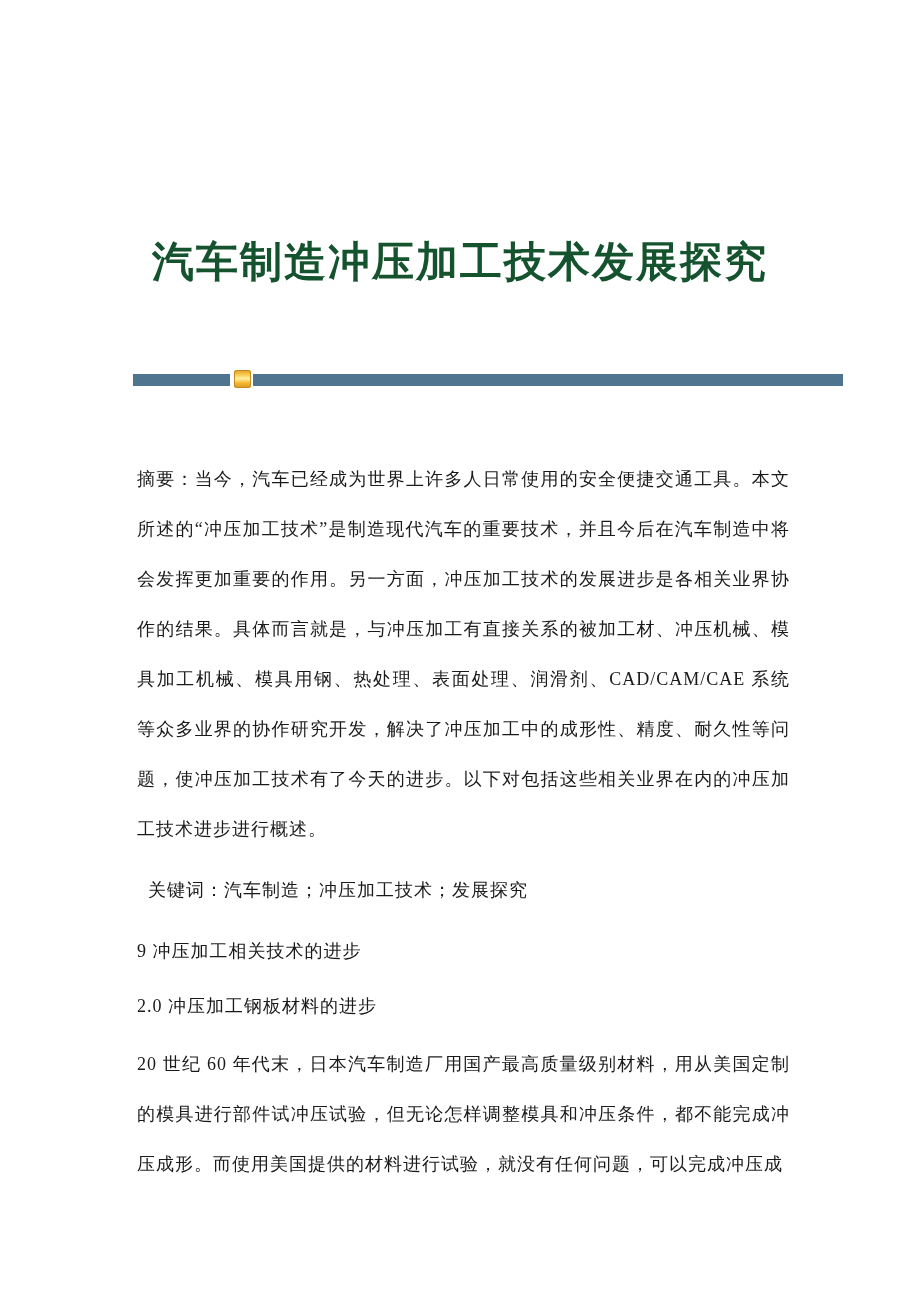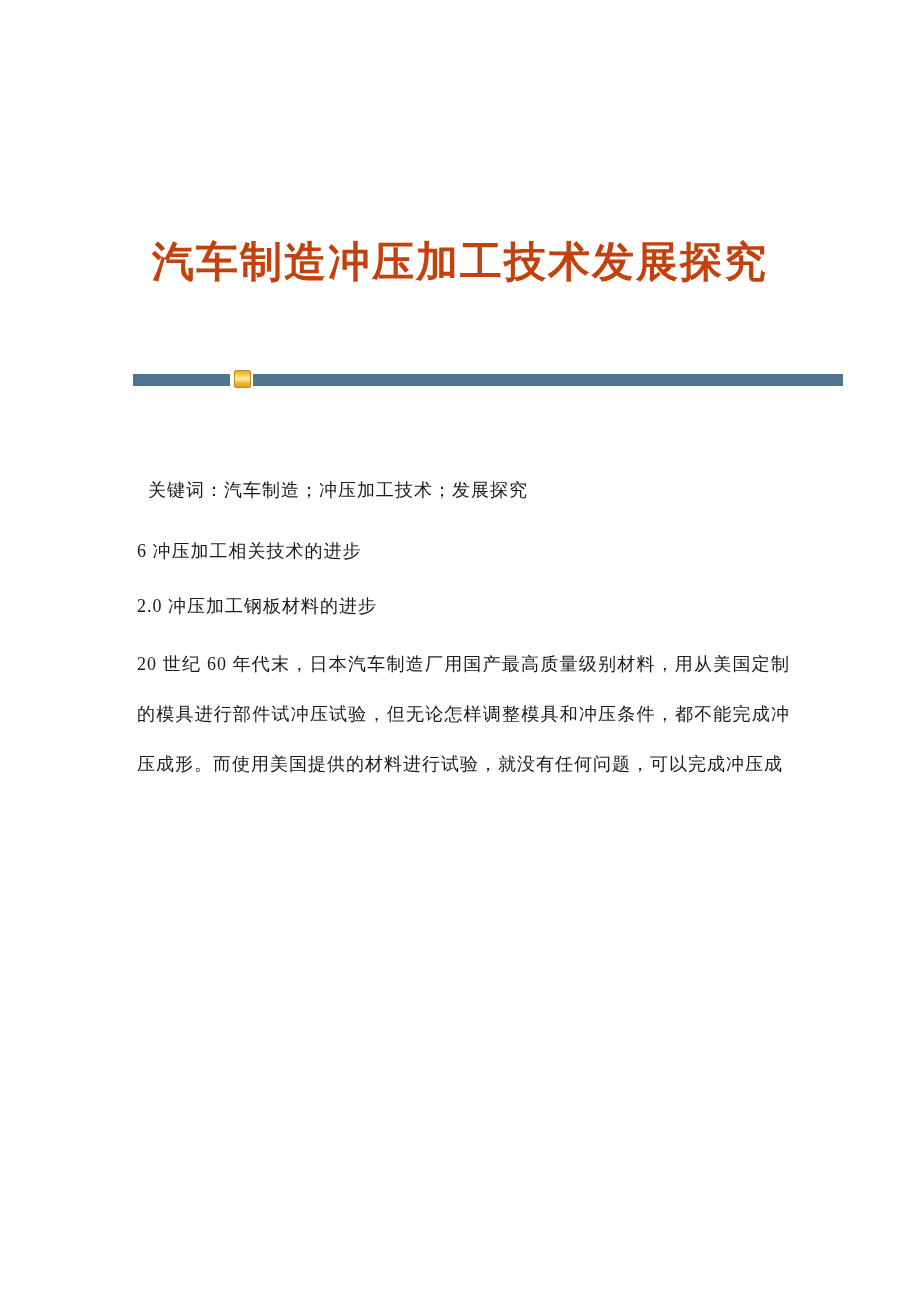--- a/index.html
+++ b/index.html
@@ -19,21 +19,21 @@
   .doc-title {
     position: absolute;
     top: 208px;
     left: 0;
     width: 920px;
     text-align: center;
     font-size: 42px;
     line-height: 1.25;
     font-weight: bold;
     letter-spacing: 2px;
-    color: #c2410c;
+    color: #14532d;
   }
   .divider {
     position: absolute;
     top: 374px;
     left: 133px;
     width: 710px;
     height: 12px;
   }
   .divider .bar-left {
     position: absolute;
@@ -101,24 +101,25 @@
   <h1 class="doc-title">汽车制造冲压加工技术发展探究</h1>
 
   <div class="divider">
     <div class="bar-left"></div>
     <div class="envelope"></div>
     <div class="bar-right"></div>
   </div>
 
   <div class="content">
 
+    <p class="para">摘要：当今，汽车已经成为世界上许多人日常使用的安全便捷交通工具。本文所述的“冲压加工技术”是制造现代汽车的重要技术，并且今后在汽车制造中将会发挥更加重要的作用。另一方面，冲压加工技术的发展进步是各相关业界协作的结果。具体而言就是，与冲压加工有直接关系的被加工材、冲压机械、模具加工机械、模具用钢、热处理、表面处理、润滑剂、CAD/CAM/CAE 系统等众多业界的协作研究开发，解决了冲压加工中的成形性、精度、耐久性等问题，使冲压加工技术有了今天的进步。以下对包括这些相关业界在内的冲压加工技术进步进行概述。</p>
 
     <p class="kw-line">关键词：汽车制造；冲压加工技术；发展探究</p>
 
-    <h2 class="sec-heading">6 冲压加工相关技术的进步</h2>
+    <h2 class="sec-heading">9 冲压加工相关技术的进步</h2>
 
     <h3 class="sec-heading sub">2.0 冲压加工钢板材料的进步</h3>
 
     <p class="body-para">20 世纪 60 年代末，日本汽车制造厂用国产最高质量级别材料，用从美国定制的模具进行部件试冲压试验，但无论怎样调整模具和冲压条件，都不能完成冲压成形。而使用美国提供的材料进行试验，就没有任何问题，可以完成冲压成</p>
 
   </div>
 
 </div>
 
 </body></html>

